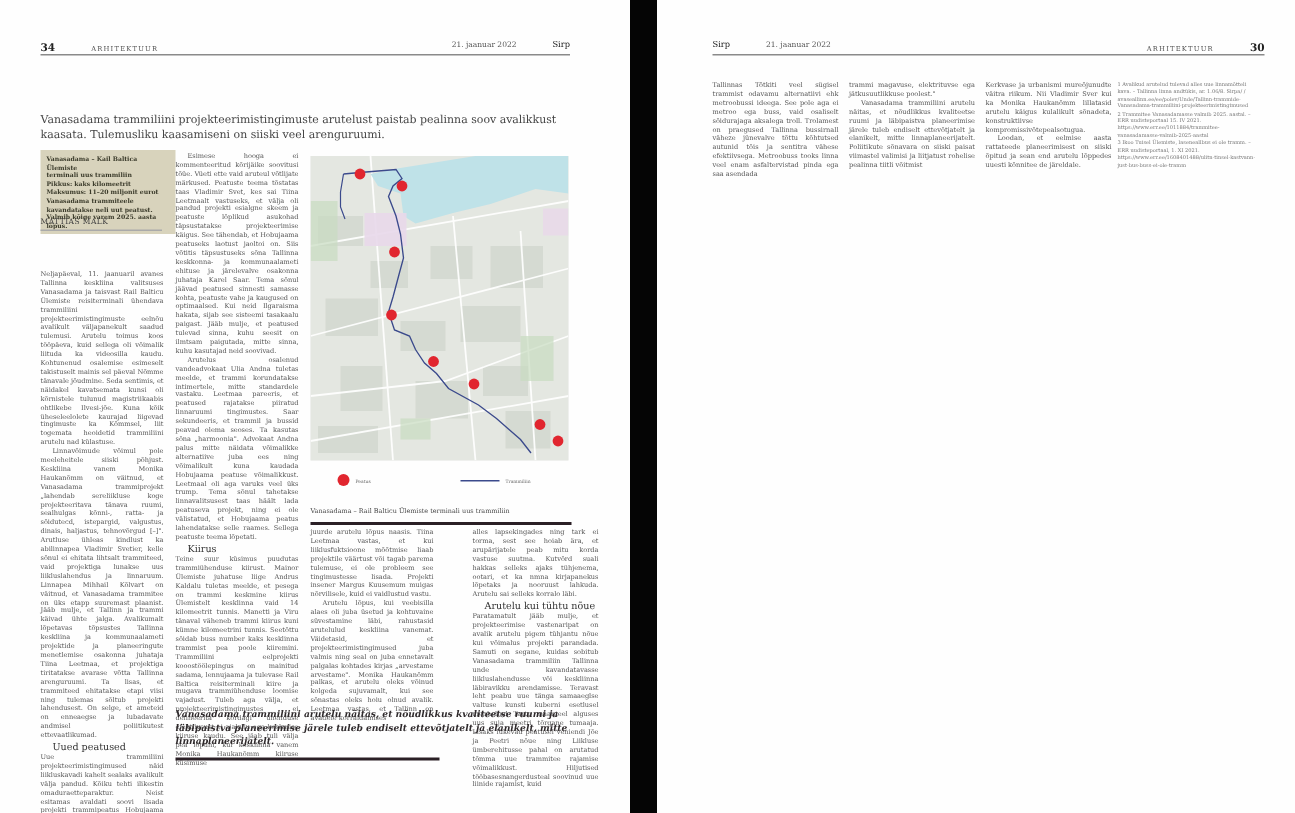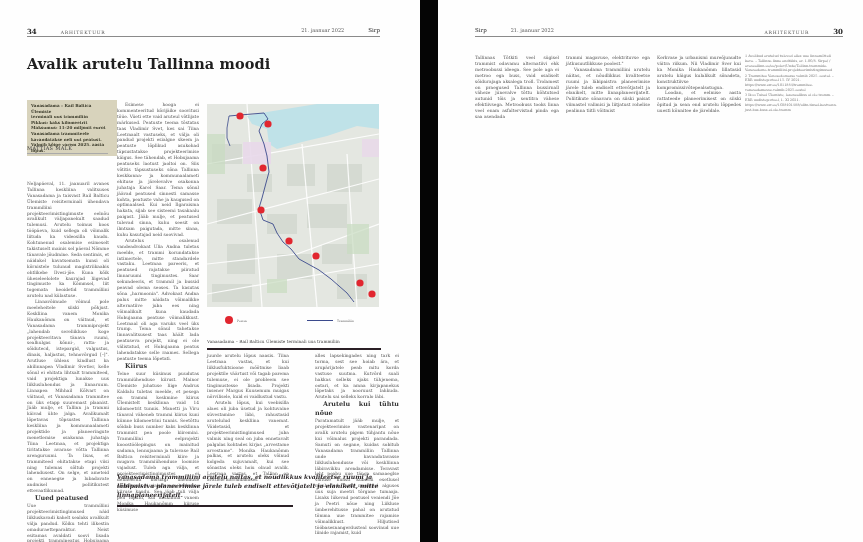--- a/index.html
+++ b/index.html
@@ -13,21 +13,21 @@
   .folio .section{letter-spacing:0.8px;font-size:4.5px;text-transform:uppercase;}
   .folio-rule{position:absolute;top:36px;height:0;border-top:0.8px solid #8a8a8a;}
   .title{position:absolute;left:27px;top:55px;font-size:14.5px;font-weight:bold;color:#1f1f1f;letter-spacing:0.1px;white-space:nowrap;}
   .lede{position:absolute;left:27px;top:75px;width:375px;font-size:7.3px;line-height:10px;color:#444;}
   .col{position:absolute;font-size:4.4px;line-height:5.9px;color:#555;text-align:justify;}
   .col p{margin:0;text-indent:8px;}
   .col p.noindent{text-indent:0;}
   .infobox{position:absolute;left:27px;top:100px;width:82px;background:#d8d3bc;padding:3px 4px;font-size:4.1px;line-height:5.6px;color:#3a3a2a;font-weight:bold;}
   .byline{position:absolute;left:27px;top:145px;font-size:5px;color:#444;letter-spacing:0.3px;}
   .byline-rule{position:absolute;left:27px;top:153px;width:81px;border-top:0.6px solid #aaa;}
-  .subhead{font-size:6.4px;line-height:9px;color:#333;font-weight:bold;margin:6px 0 3px 0;text-indent:0;}
+  .subhead{font-size:6.4px;line-height:9px;color:#333;font-weight:normal;margin:6px 0 3px 0;text-indent:0;}
   .map{position:absolute;left:207px;top:104px;width:172px;height:203px;background:#e3e6e0;overflow:hidden;}
   .map svg{display:block;}
   .legend{position:absolute;left:215px;top:316px;width:170px;height:10px;font-size:3px;color:#666;}
   .map-caption{position:absolute;left:207px;top:339px;font-size:4.3px;color:#444;white-space:nowrap;}
   .rule-thick{position:absolute;height:2px;background:#2a1f25;}
   .pullquote{position:absolute;left:117px;top:472px;width:270px;font-size:6.1px;line-height:9px;font-style:italic;font-weight:bold;color:#2f2a2c;}
   .footnotes{position:absolute;left:745px;top:54px;width:95px;font-size:3.4px;line-height:4.8px;color:#777;}
   .footnotes div{margin-bottom:0.5px;}
 </style>
 </head>
@@ -37,21 +37,21 @@
   <div class="folio" style="left:27px;">
     <span class="num">34</span>
     <span class="section">Arhitektuur</span>
   </div>
   <div class="folio" style="right:40px;">
     <span>21. jaanuar 2022</span>
     <span style="font-size:5.5px;color:#222;">Sirp</span>
   </div>
   <div class="folio-rule" style="left:27px;width:353px;"></div>
 
-  <div class="title">Avalik arutelu Tallinna moodi</div>
+  <div class="lede">Vanasadama trammiliini projekteerimistingimuste arutelust paistab pealinna soov avalikkust kaasata. Tulemusliku kaasamiseni on siiski veel arenguruumi.</div>
 
   <div class="infobox">
     <div>Vanasadama – Kail Baltica Ülemiste</div>
     <div>terminali uus trammiliin</div>
     <div>Pikkus: kaks kilomeetrit</div>
     <div>Maksumus: 11–20 miljonit eurot</div>
     <div>Vanasadama trammiteele</div>
     <div>kavandatakse neli uut peatust.</div>
     <div>Valmib kõige varem 2025. aasta lõpus.</div>
   </div>

